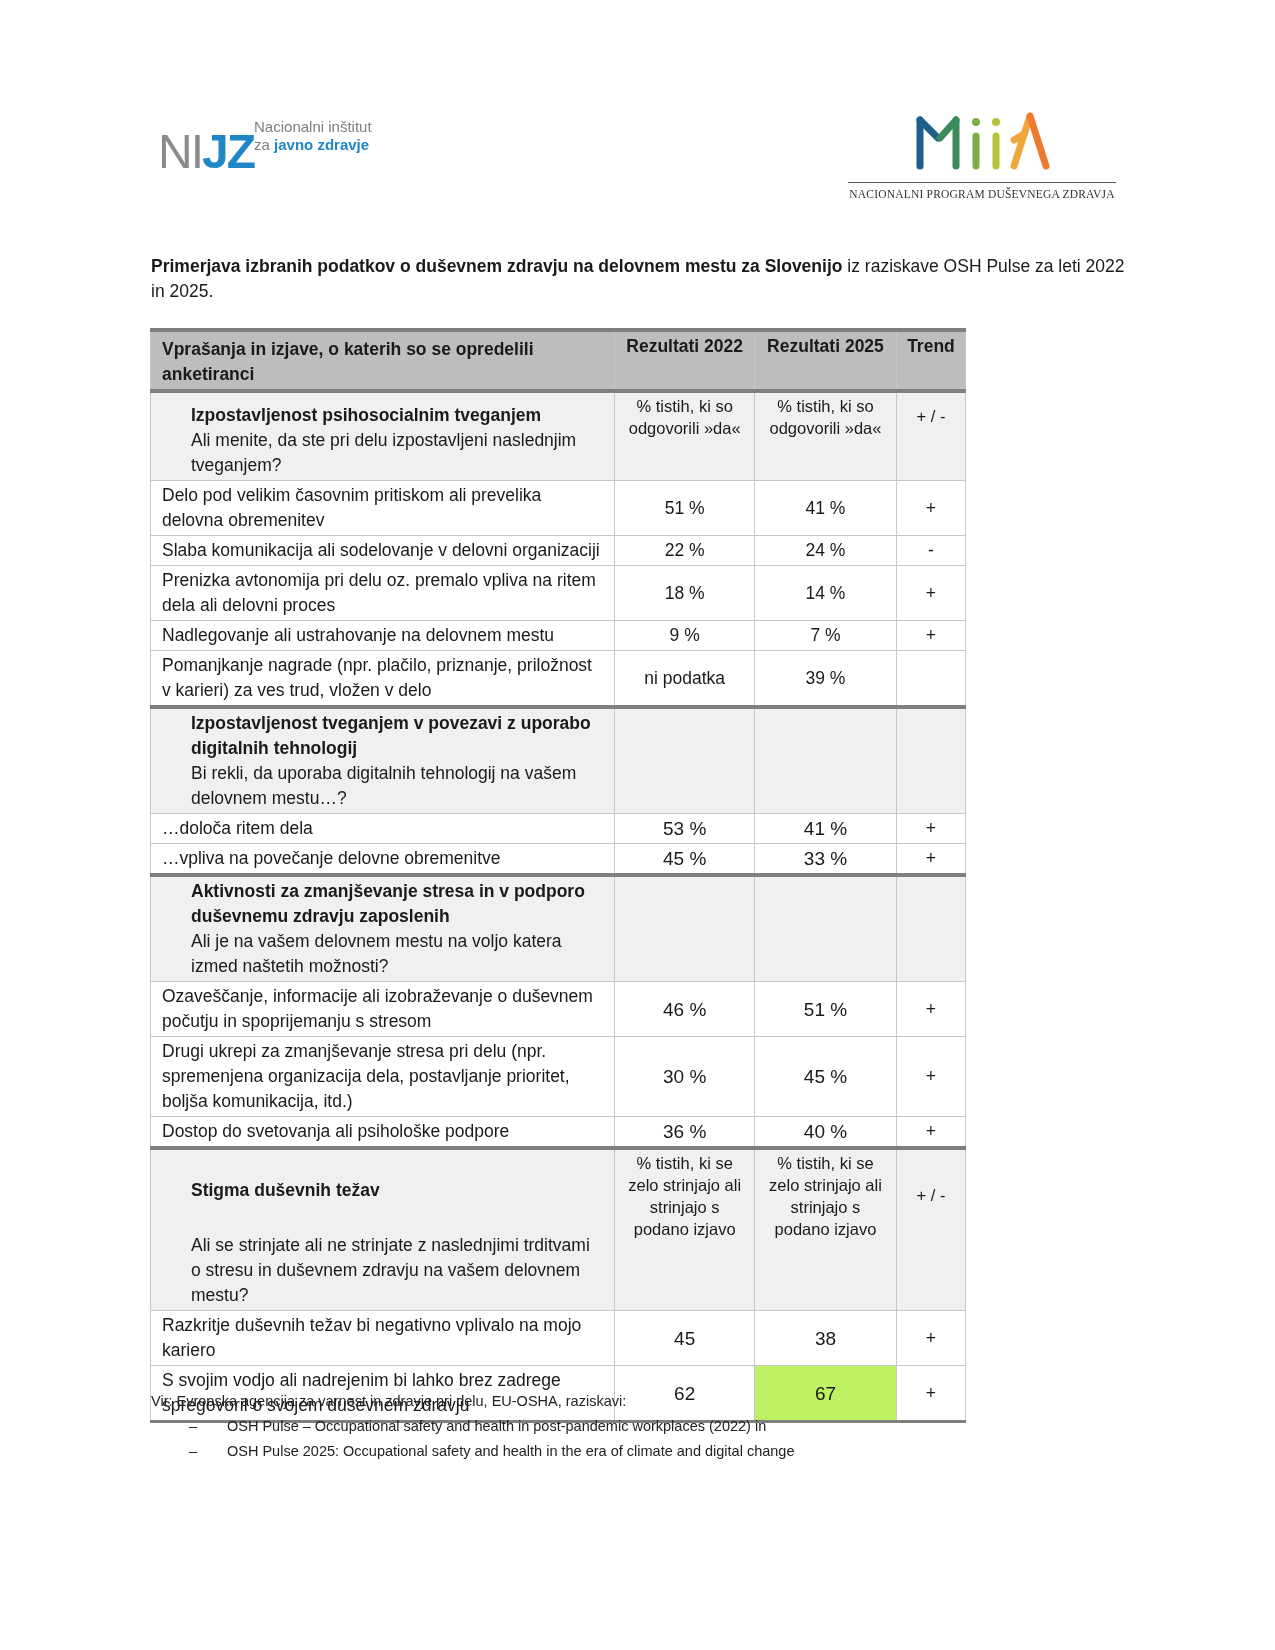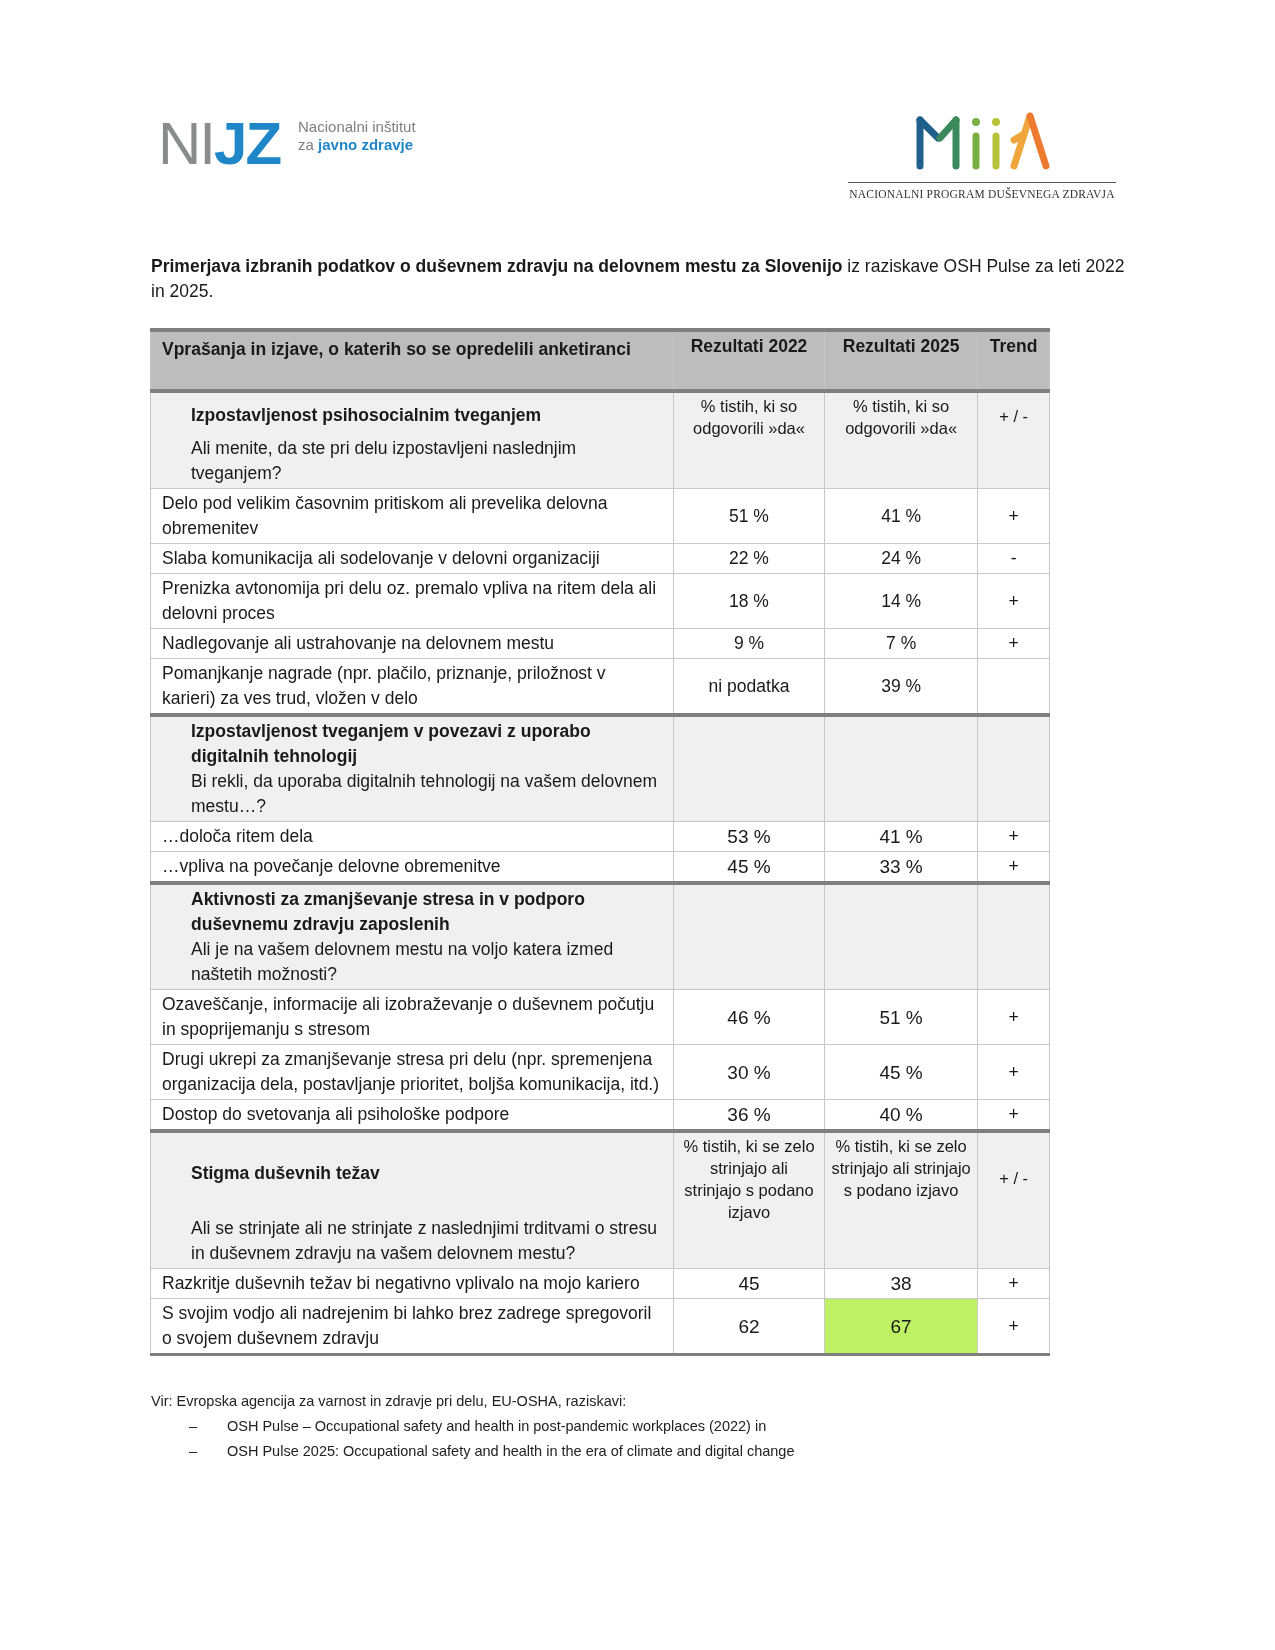--- a/index.html
+++ b/index.html
@@ -1,30 +1,30 @@
 <!DOCTYPE html>
 <html><head>
 <meta charset="utf-8">
 <style>
   html, body { margin:0; padding:0; background:#ffffff; }
   body { width:1275px; height:1650px; position:relative; overflow:hidden;
          font-family:"Liberation Sans", "DejaVu Sans", sans-serif; color:#1a1a1a; }
   .logo-nijz { position:absolute; left:158px; top:112px; display:flex; align-items:flex-start; }
-  .nijz-mark { font-family:"Liberation Sans", sans-serif; font-size:60px; font-weight:400; letter-spacing:-2px; line-height:64px; }
+  .nijz-mark { font-family:"Liberation Sans", sans-serif; font-size:48px; font-weight:400; letter-spacing:-2px; line-height:64px;margin-top:8px; }
   .nijz-mark .g { color:#8a8b8d; }
   .nijz-mark .b { color:#1f86c8; font-weight:700; }
-  .nijz-text { margin-left:18px; margin-top:6px; font-size:15px; line-height:18px; color:#7d7f82; }
+  .nijz-text { margin-top:6px; font-size:15px; line-height:18px; color:#7d7f82; }
   .nijz-text .b { color:#1f86c8; font-weight:700; }
   .logo-mira { position:absolute; left:848px; top:106px; width:268px; text-align:center; }
   .mira-mark { height:64px; display:flex; justify-content:center; align-items:flex-end; gap:10px; }
   .mira-rule { border-top:1px solid #555; margin:12px 0 5px 0; }
   .mira-sub { font-family:"Liberation Serif", serif; font-size:11.5px; color:#333; letter-spacing:0.2px; white-space:nowrap; }
   .intro { position:absolute; left:151px; top:254px; width:976px; font-size:17.5px; line-height:25px; }
   .intro b { font-weight:700; }
-  table.data { position:absolute; left:150px; top:328px; width:900px; border-collapse:collapse; font-size:17.5px; line-height:25px; }
+  table.data { position:absolute; left:150px; top:328px; width:816px; border-collapse:collapse; font-size:17.5px; line-height:25px; }
   table.data td { border:1.5px solid #c8c8c8; padding:2px 11px; vertical-align:middle; }
   table.data td.num { text-align:center; padding:2px 6px;margin-top:17px; }
   table.data td.trend { text-align:center; padding:2px 4px; }
   tr.head td { background:#bdbdbd; font-weight:700; height:50px; vertical-align:top; padding-top:5px; border-top:4px solid #7f7f7f; }
   tr.sec td { background:#f0f0f0;padding-left:40px; }
   tr.sec.thick td { border-top:4px solid #7f7f7f; }
   .sec-title { font-weight:700; }
   .sub-head { font-size:16.5px; line-height:22px; }
   tr.last td { border-bottom:3px solid #7f7f7f; }
   .big { font-size:19px; }
@@ -83,21 +83,21 @@
       <tr class="head">
     <td>Vprašanja in izjave, o katerih so se opredelili anketiranci</td>
     <td class="num">Rezultati 2022</td>
     <td class="num">Rezultati 2025</td>
     <td class="trend">Trend</td>
   </tr>
 
   <tr class="sec thick">
     <td style="padding-top:10px;padding-bottom:2px;">
       <div class="sec-title">Izpostavljenost psihosocialnim tveganjem</div>
-      <div style="margin-top:8px">Ali menite, da ste pri delu izpostavljeni naslednjim tveganjem?</div>
+      <div style="">Ali menite, da ste pri delu izpostavljeni naslednjim tveganjem?</div>
     </td>
     <td class="num sub-head" style="vertical-align:top">% tistih, ki so odgovorili »da«</td>
     <td class="num sub-head" style="vertical-align:top">% tistih, ki so odgovorili »da«</td>
     <td class="trend sub-head" style="vertical-align:top;padding-top:12px">+ / -</td>
   </tr>
   <tr>
         <td>Delo pod velikim časovnim pritiskom ali prevelika delovna obremenitev</td>
         <td class="num">51 %</td>
         <td class="num">41 %</td>
         <td class="trend">+</td>

